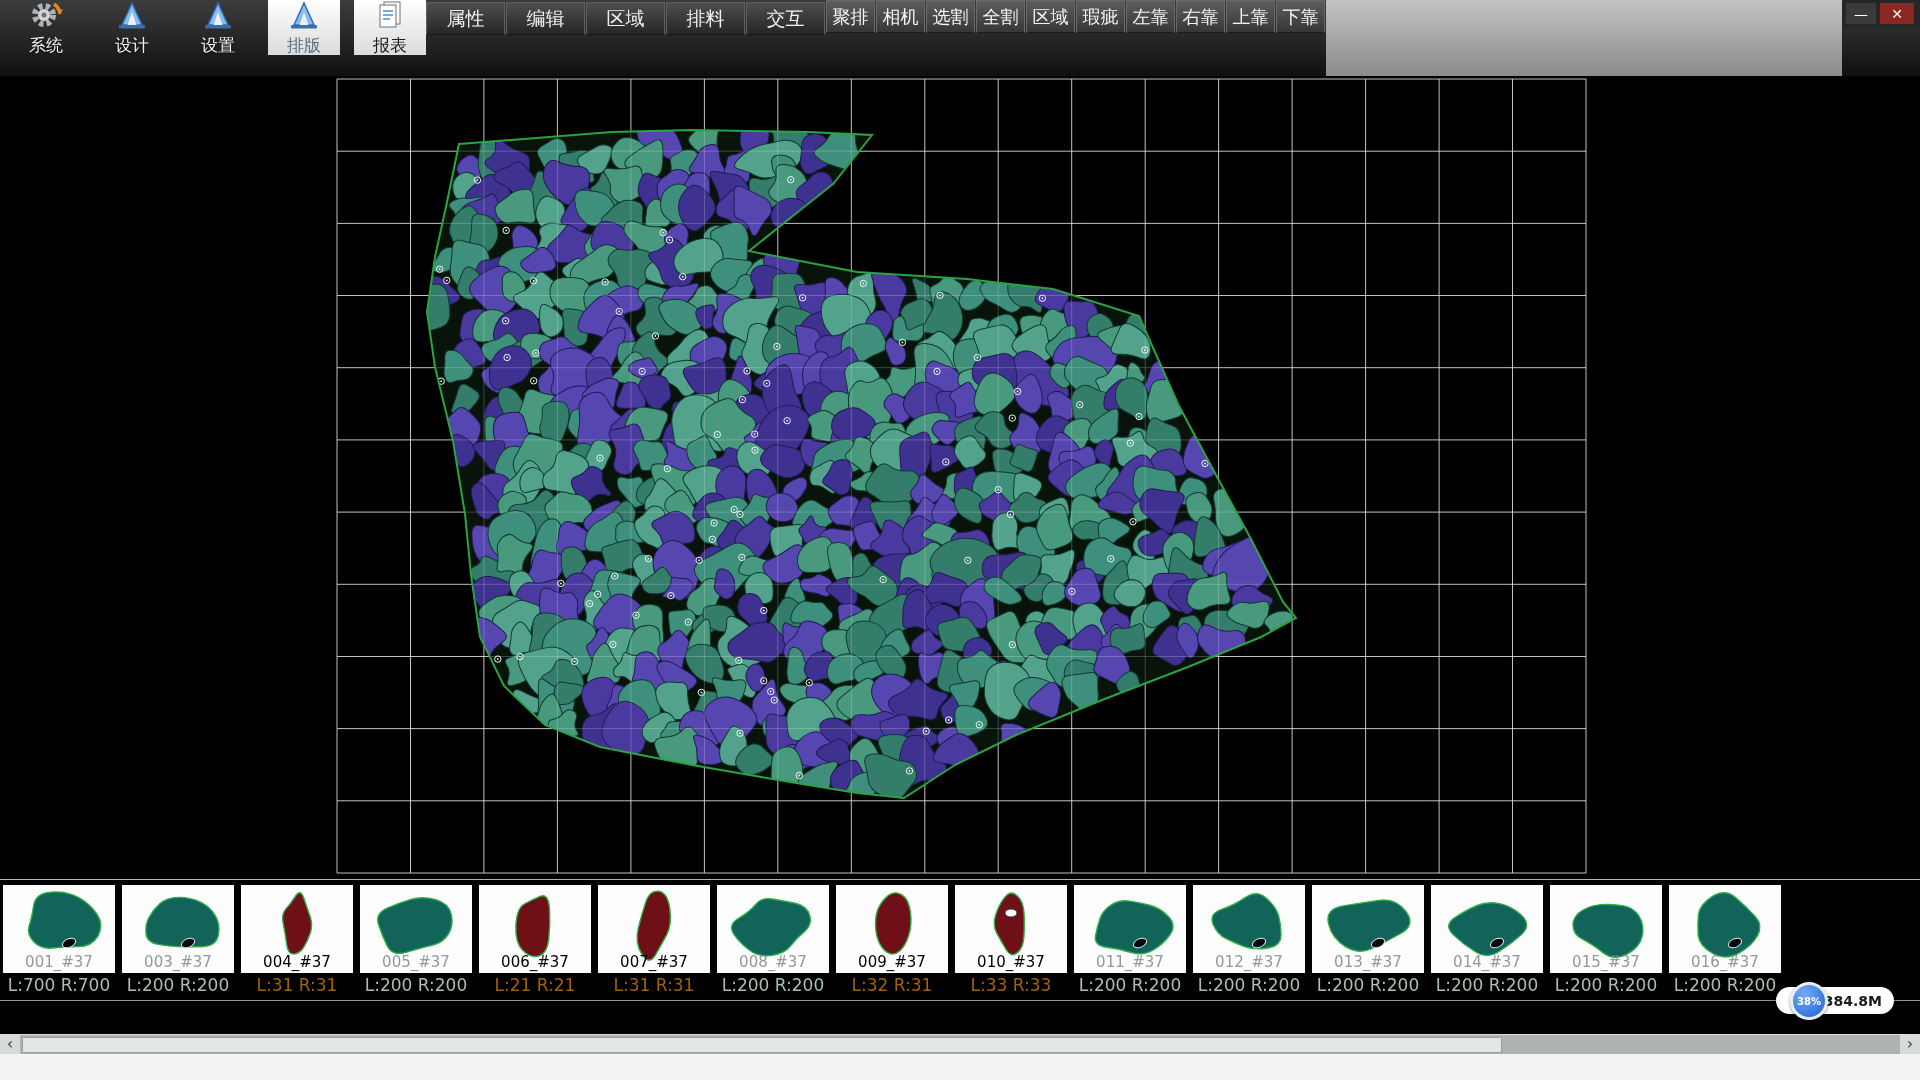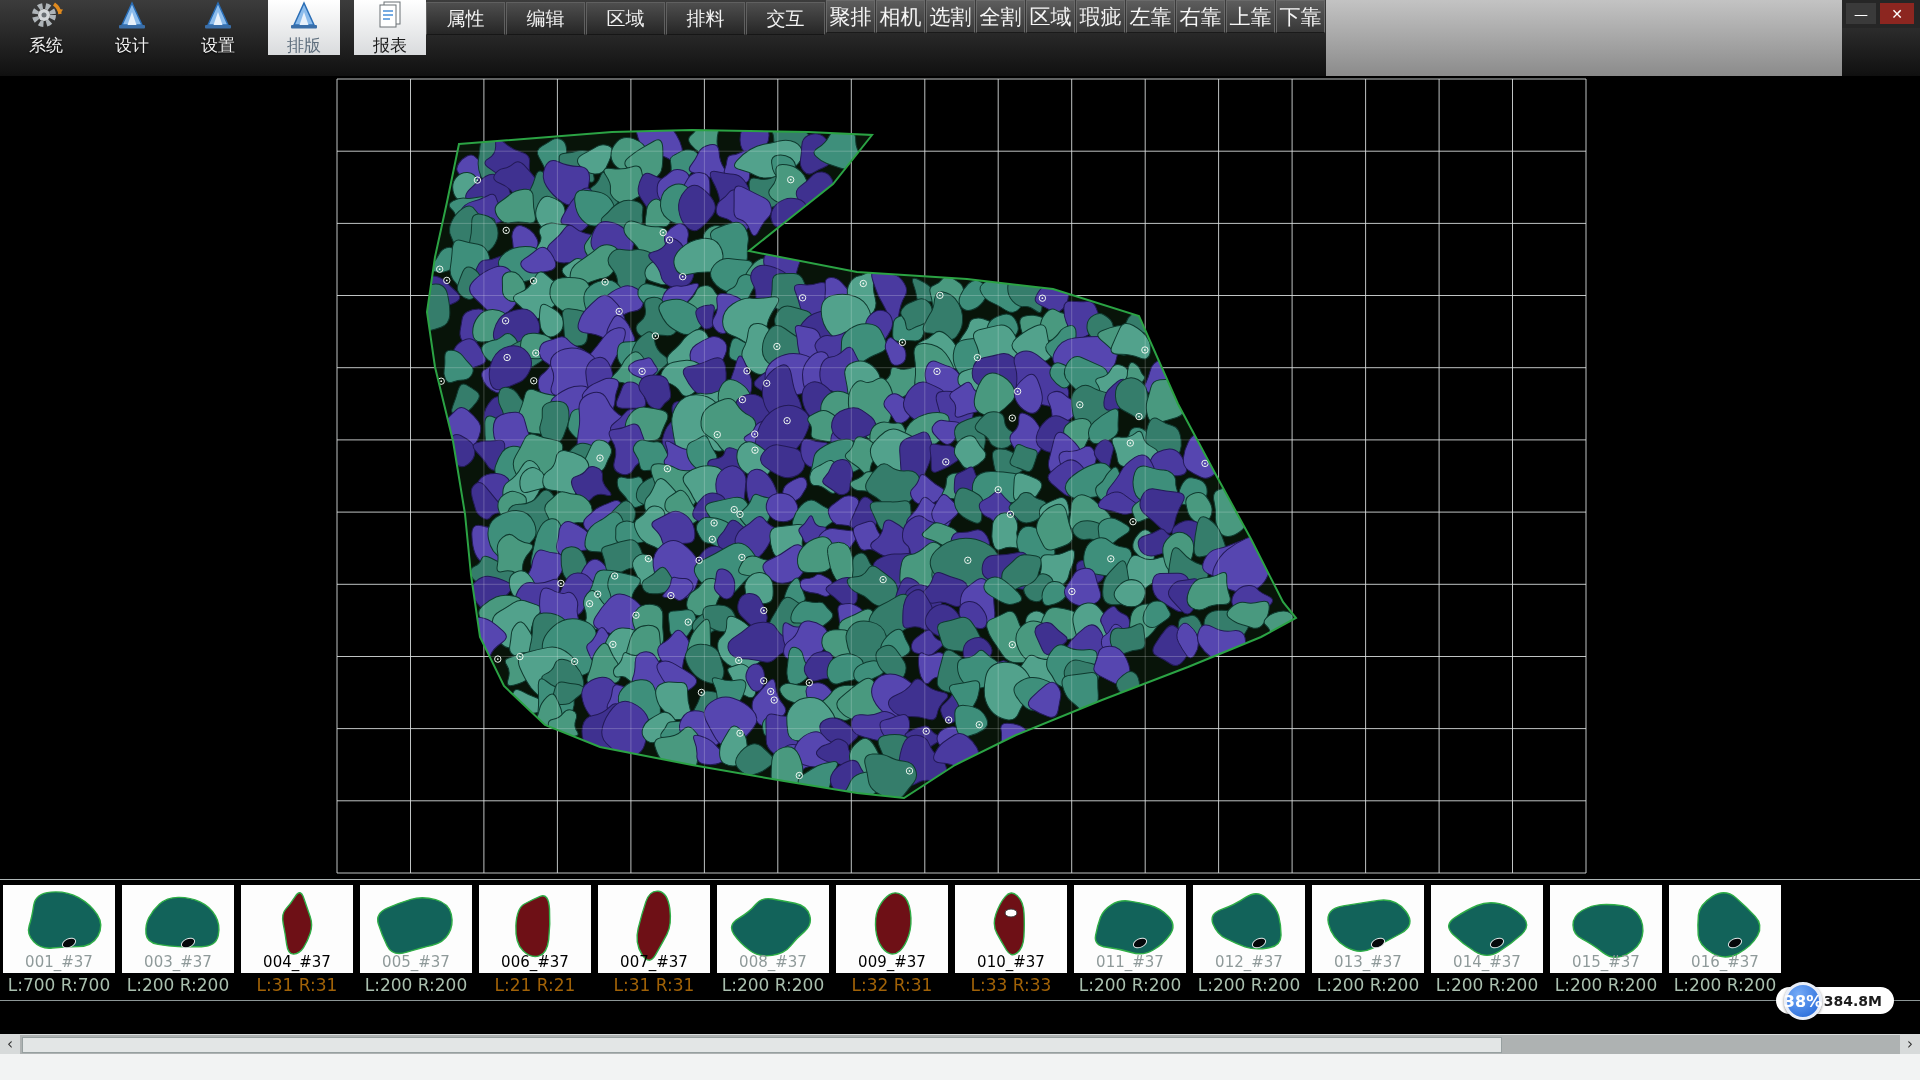--- a/index.html
+++ b/index.html
@@ -19,21 +19,21 @@
   .app-btn.light .lbl{color:#5d6d7c;text-shadow:none}
   .app-btn.light.report .lbl{color:#1c1c1c}
   .menu-col{display:flex;flex-direction:row;flex:0 0 496px}
   .menu-row{display:flex;height:38px;padding-top:2px}
   .menu-btn{width:79px;height:33px;margin-right:1px;display:flex;align-items:center;justify-content:center;
     background:linear-gradient(180deg,#4e4e4e,#262626);border:1px solid #606060;border-bottom-color:#161616;
     color:#f2f2f2;font-size:19px;cursor:pointer}
   .tool-row{display:flex;height:36px}
   .tool-btn{width:49px;height:33px;margin-right:1px;display:flex;align-items:center;justify-content:center;
     background:linear-gradient(180deg,#5d5d5d,#373737);border:1px solid #6a6a6a;border-bottom-color:#1a1a1a;
-    color:#f6f6f6;font-size:21px;cursor:pointer}
+    color:#f6f6f6;font-size:18px;cursor:pointer}
   .gray-fill{flex:1;background:linear-gradient(180deg,#c3c3c3,#8b8b8b)}
   .win-controls{flex:0 0 78px;background:#262626;display:flex;align-items:flex-start;
     justify-content:flex-end;gap:4px;padding:3px 6px 0 0;height:28px}
   .win-btn{width:30px;height:21px;display:flex;align-items:center;justify-content:center;
     color:#fff;font-size:14px;cursor:pointer;background:#3a3a3a}
   .win-btn.close{background:#8c2620;width:34px}
 
   
   .canvas-wrap{position:absolute;top:76px;left:0;width:1920px;height:803px;background:#000}
 
@@ -47,23 +47,23 @@
   .pname{position:absolute;left:0;right:0;bottom:2px;text-align:center;font-size:15px;color:#8f9a9a}
   .part.red .pname{color:#000000}
   .lr{height:24px;display:flex;align-items:center;justify-content:center;font-size:17px;color:#a9bfae}
   .part.red .lr{color:#a16207}
 
   
   .status{position:absolute;top:982px;right:16px;z-index:20;height:38px}
   .pill{position:absolute;right:10px;top:5px;height:27px;min-width:104px;background:#fff;border-radius:14px;
     display:flex;align-items:center;justify-content:flex-end;padding:0 12px 0 48px;
     font-size:14px;font-weight:bold;color:#1c1c1c;box-shadow:0 1px 4px rgba(0,0,0,.55)}
-  .pct{position:absolute;right:82px;top:0;width:38px;height:38px;border-radius:50%;
+  .pct{position:absolute;right:76px;top:0;width:38px;height:38px;border-radius:50%;
     background:radial-gradient(circle at 35% 28%,#74aaf6,#1e63d6);border:3px solid #e9eef8;
-    color:#fff;font-size:16px;font-weight:bold;display:flex;align-items:center;justify-content:center;
+    color:#fff;font-size:10px;font-weight:bold;display:flex;align-items:center;justify-content:center;
     box-shadow:0 1px 3px rgba(0,0,0,.5)}
 
   
   .hscroll{position:absolute;top:1034px;left:0;width:1920px;height:20px;background:#aeb2b2;
     border-top:1px solid #d9dddd;display:flex;align-items:center}
   .sb-btn{width:20px;height:20px;background:#d7dada;color:#2e2e2e;font-size:15px;line-height:18px;
     text-align:center;cursor:pointer;flex:0 0 20px}
   .sb-btn.right{margin-left:auto}
   .sb-thumb{width:1480px;height:16px;margin-left:2px;background:#e3e6e6;border:1px solid #97a0a0;cursor:grab}
   .bottom-white{position:absolute;top:1054px;left:0;width:1920px;height:26px;background:#f2f3f3}

